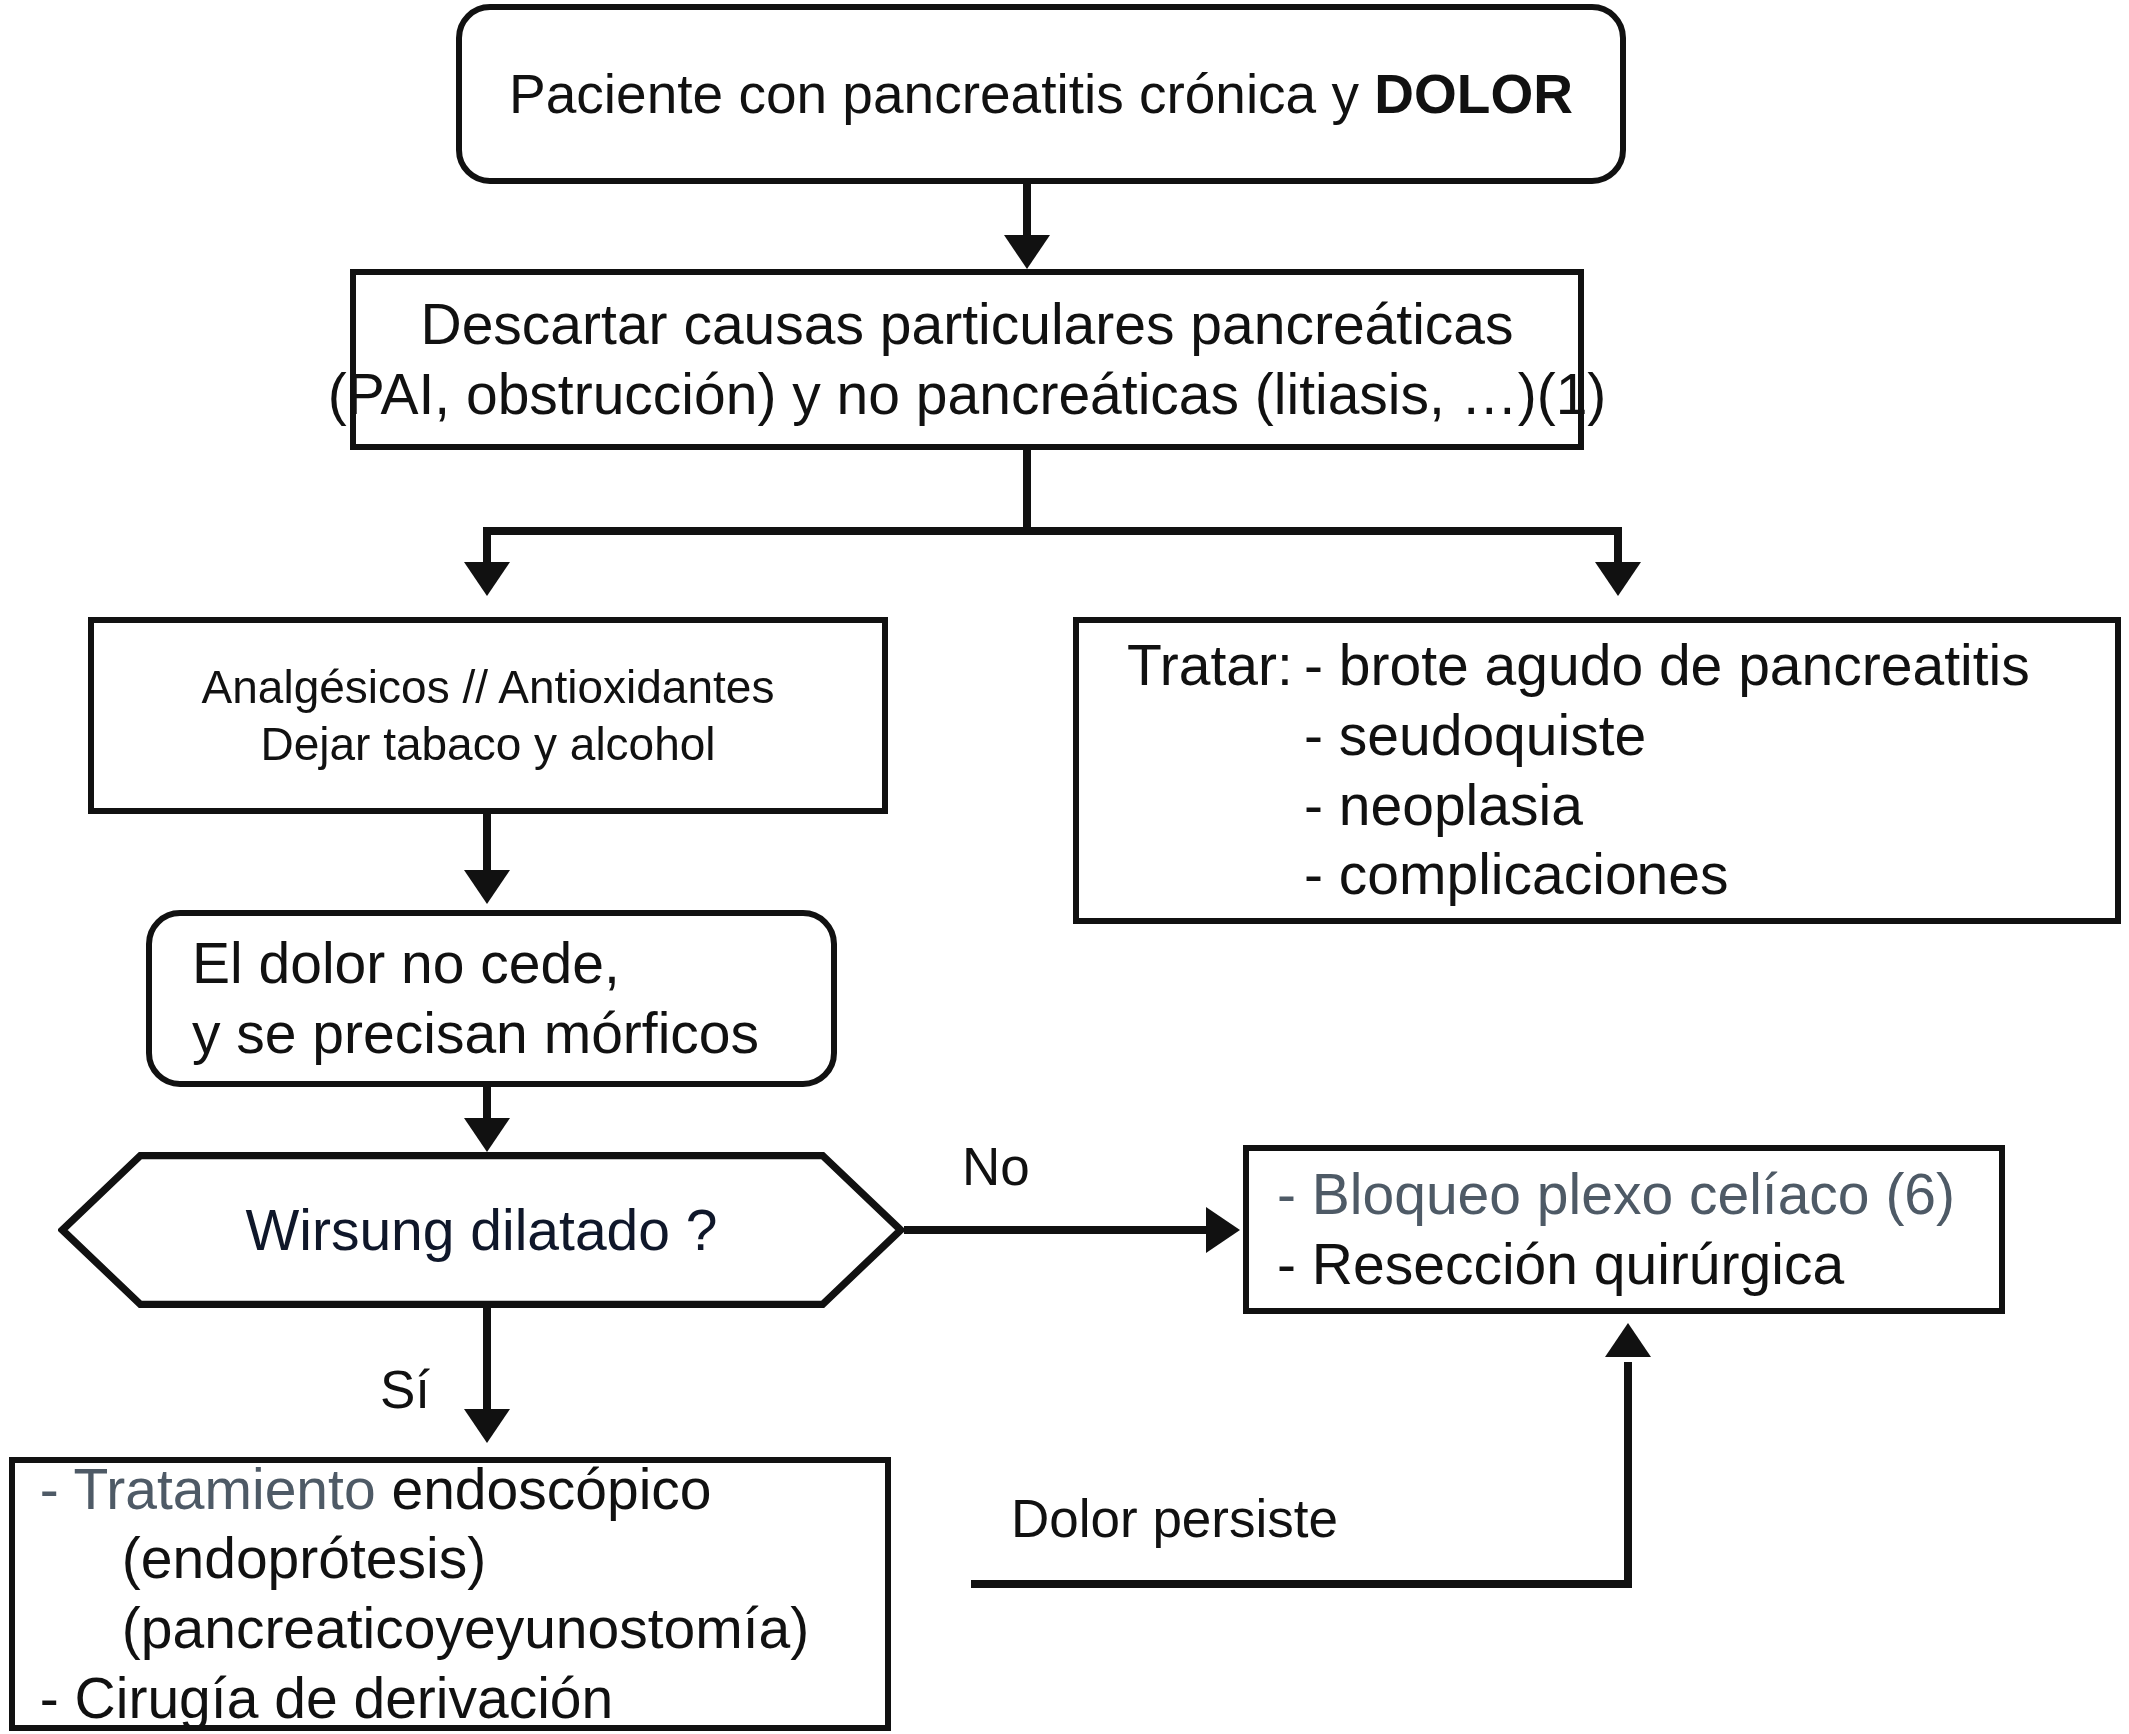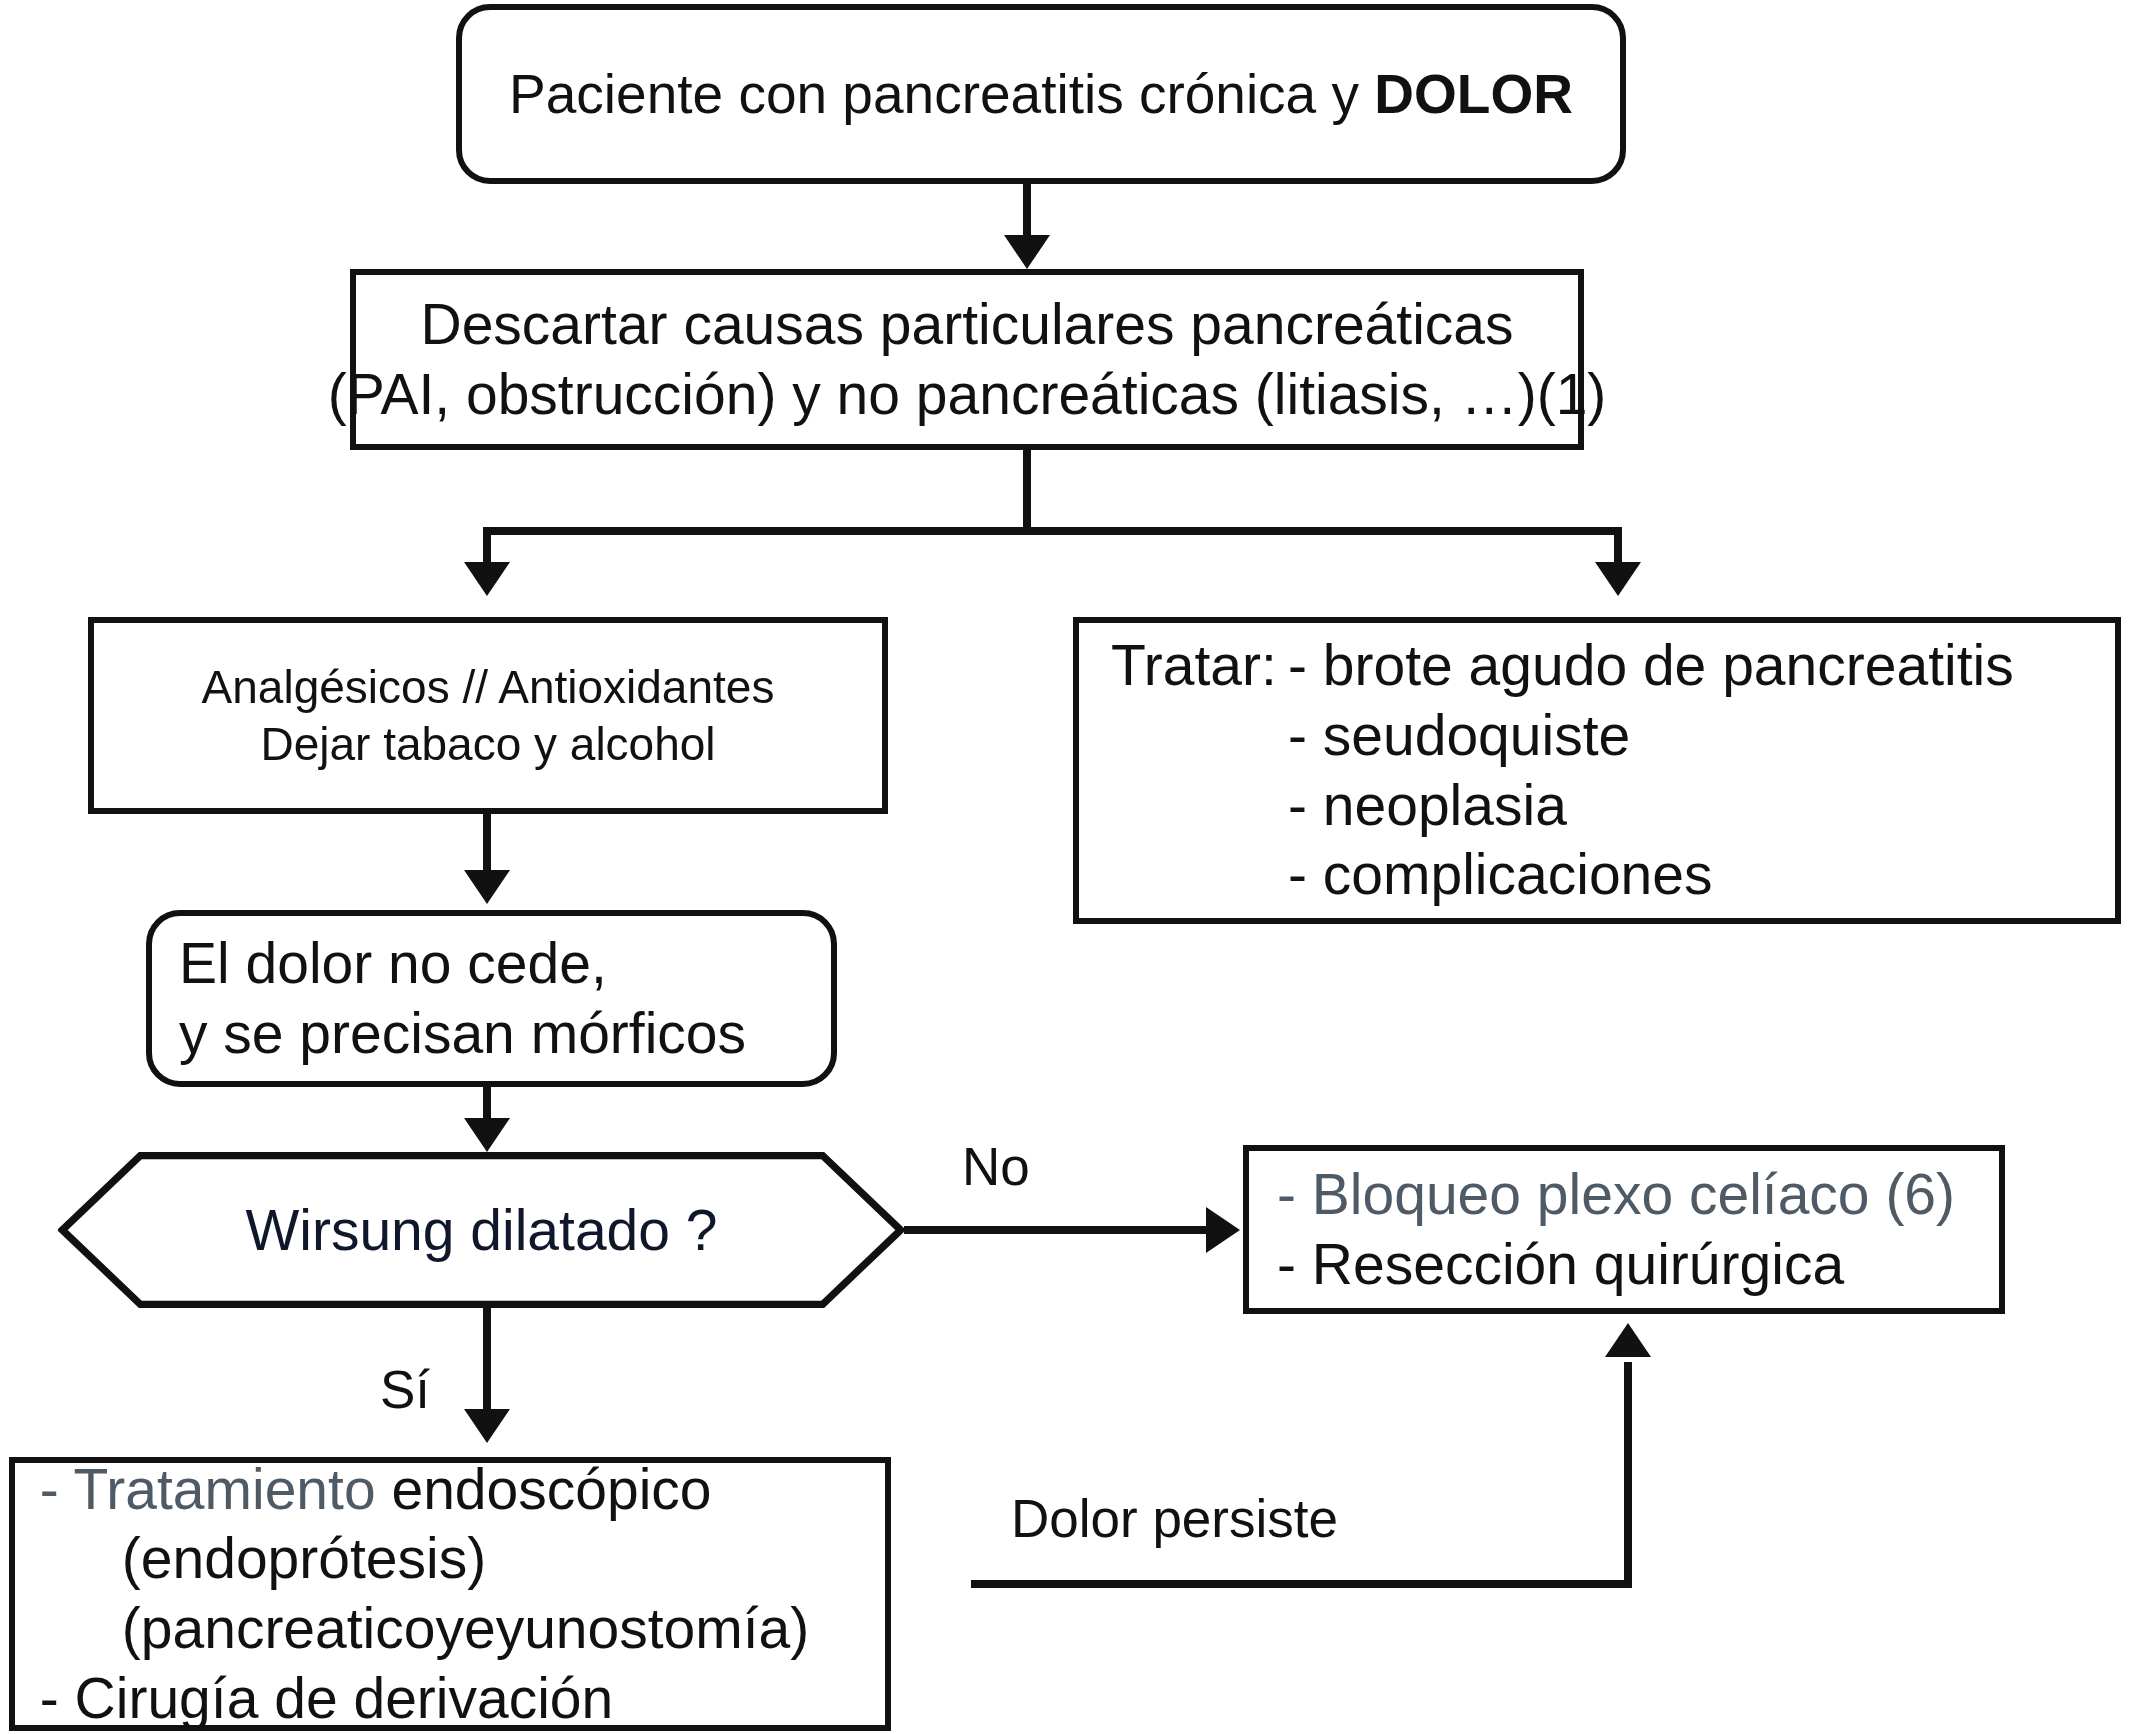--- a/index.html
+++ b/index.html
@@ -41,28 +41,28 @@
     left:350px; top:269px; width:1234px; height:181px;
     font-size:57px;
   }
   #node-analgesicos{
     left:88px; top:617px; width:800px; height:197px;
     font-size:46px;
   }
   #node-tratar{
     left:1073px; top:617px; width:1048px; height:307px;
     font-size:57px;
-    padding-left:32px;
+    padding-left:48px;
   }
   #node-tratar .tratar-row{ display:flex; white-space:pre; }
   #node-tratar .tratar-lbl{ width:177px; flex:0 0 177px; }
   #node-dolor-cede{
     left:146px; top:910px; width:691px; height:177px;
     font-size:57px;
-    padding-left:27px;
+    padding-left:40px;
   }
   #node-bloqueo{
     left:1243px; top:1145px; width:762px; height:169px;
     font-size:57px;
     padding-left:28px;
   }
   #node-endoscopico{
     left:8.8px; top:1457px; width:882px; height:274px;
     font-size:57px;
     padding-left:25px;

